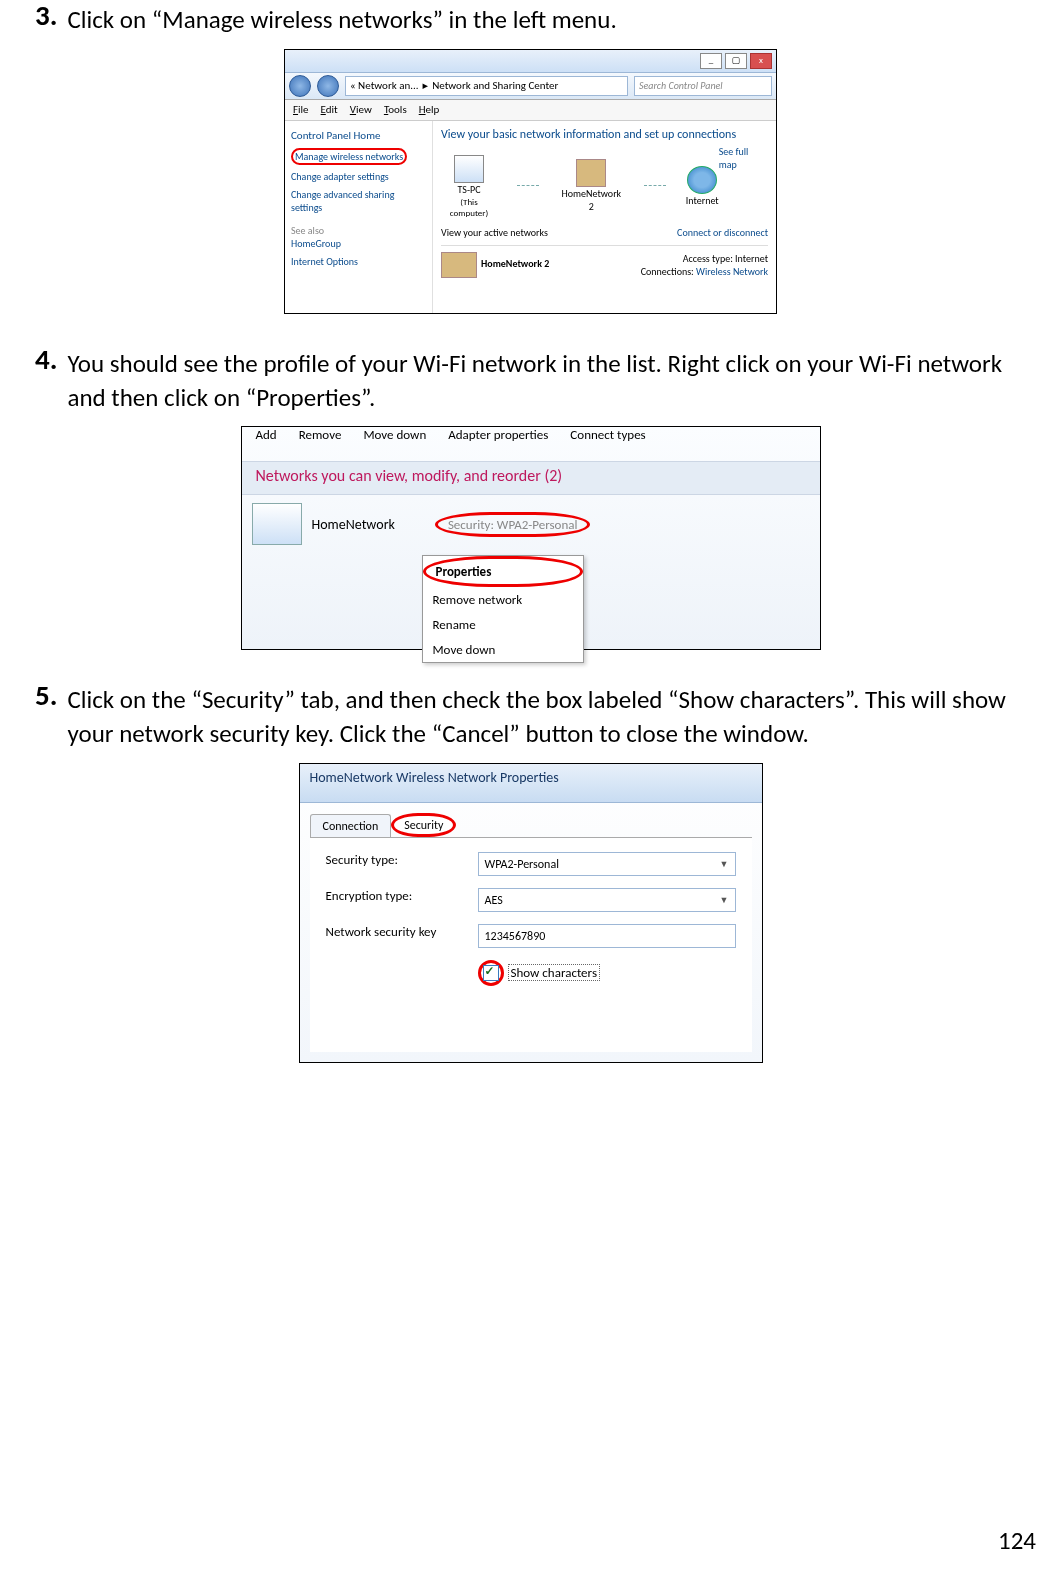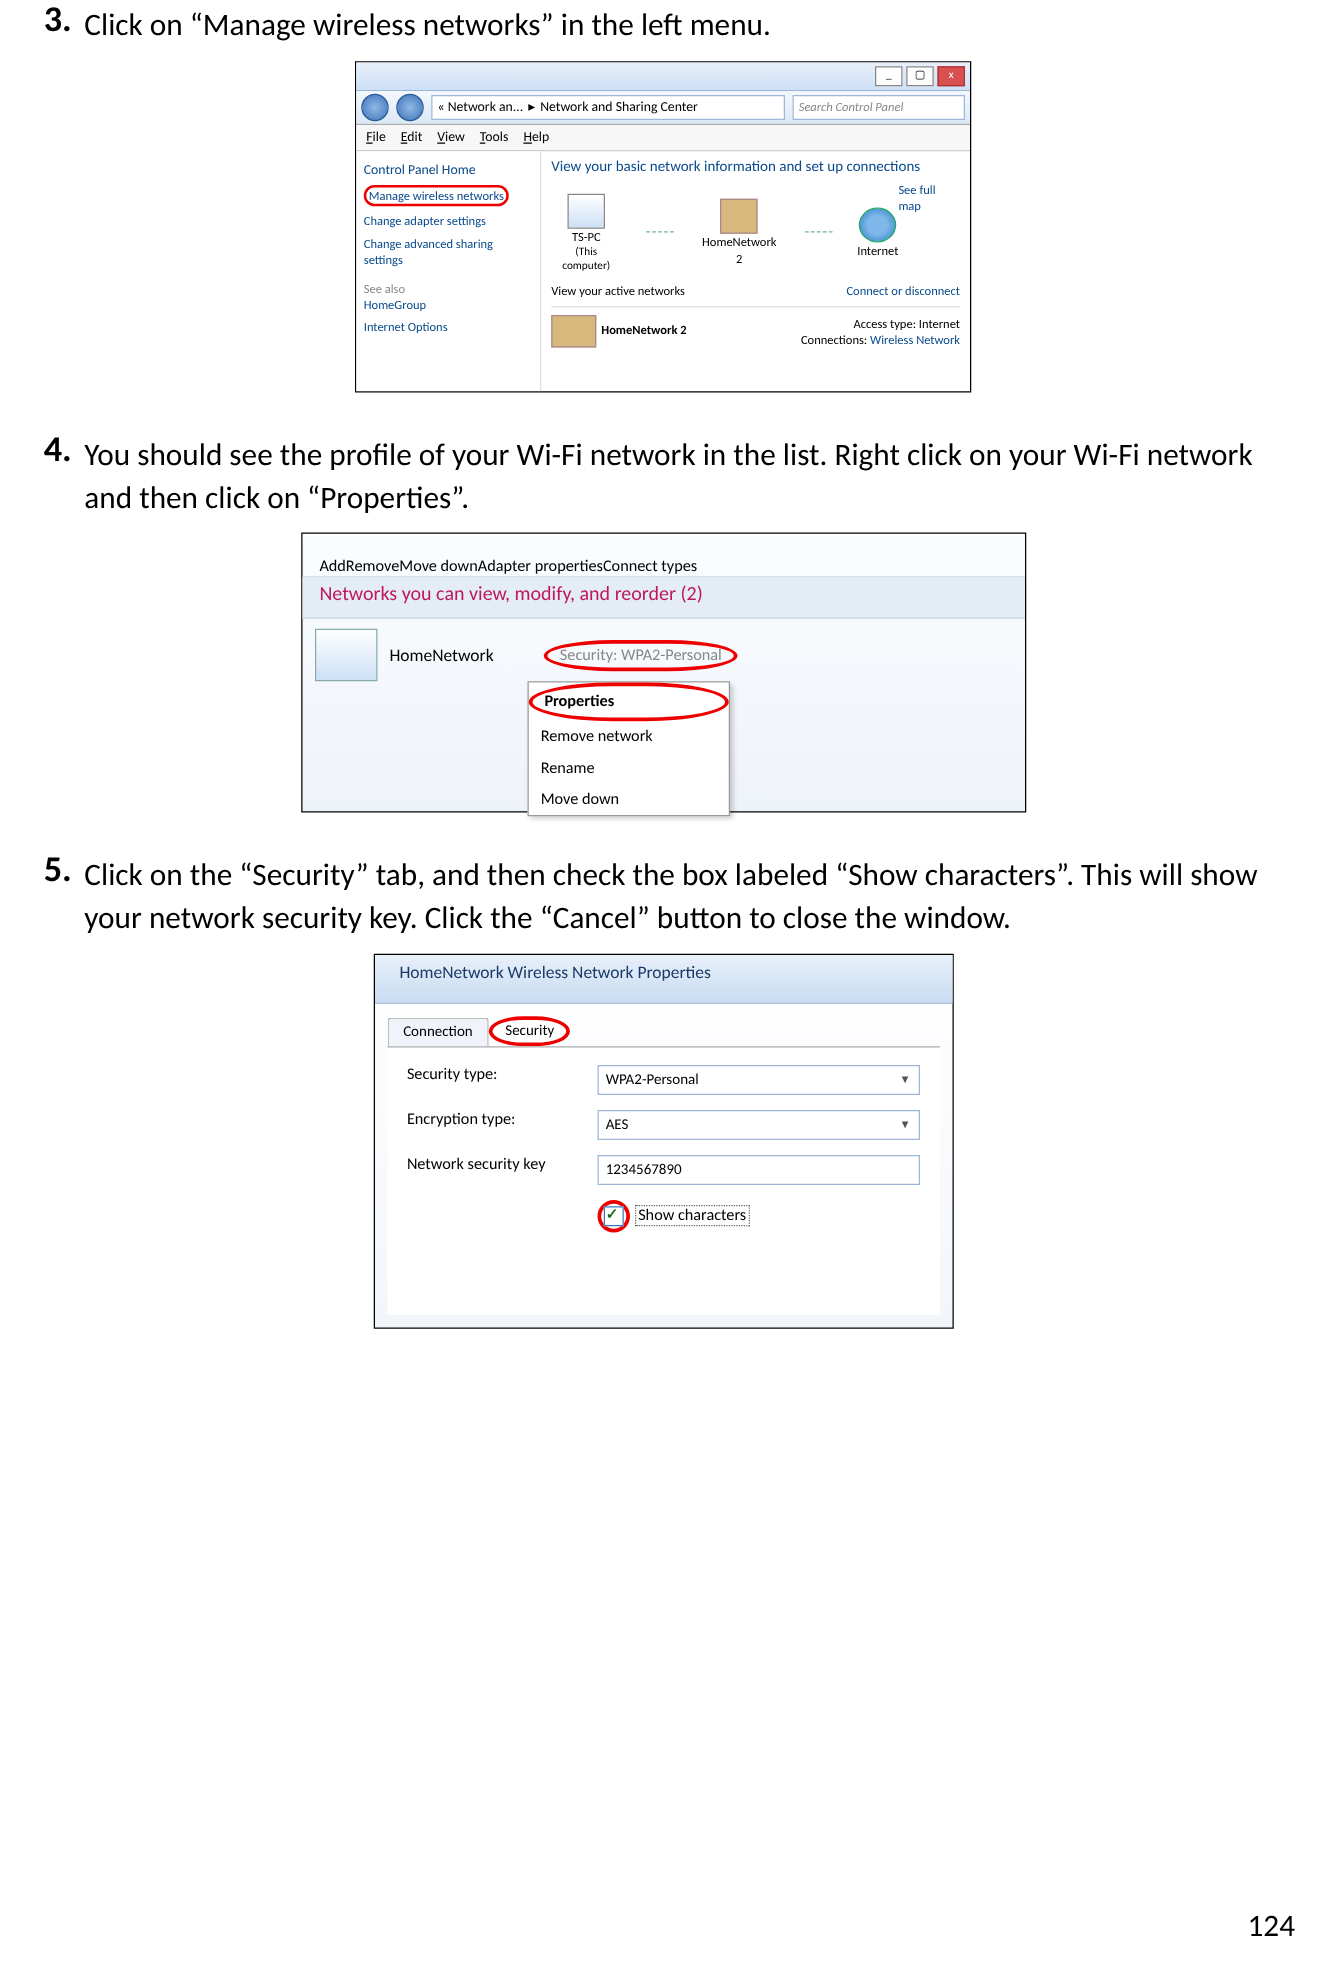--- a/index.html
+++ b/index.html
@@ -37,33 +37,33 @@
 .globe-ico{border-radius:50%;background:radial-gradient(#7eb7e8 40%,#2a7ac4);border:1px solid #2a6}
 .line{flex:0 0 22px;height:1px;border-top:1px dashed #7aa}
 .fullmap{color:#0a4b8c;font-size:10px;margin-left:auto}
 .sec2{margin-top:8px;font-size:10px}
 .divline{border-top:1px solid #ddd;margin:6px 0}
 .statusrow{display:flex;justify-content:space-between;font-size:10px}
 .netico{width:34px;height:24px;background:#d7b97e;border:1px solid #a88;display:inline-block;vertical-align:middle;margin-right:4px}
 
 
 .fig2{width:578px;height:222px;font-size:13px;background:linear-gradient(#fbfdff,#eef3f9);display:flex;flex-direction:column}
-.tb2{height:34px;display:flex;align-items:flex-end;padding:0 14px;border-bottom:1px solid #ccd6e4}
+.tb2{height:34px;display:flex;align-items:flex-start;gap:22px;padding:0 14px;border-bottom:1px solid #ccd6e4}
 .subhdr{height:24px;background:#e4ecf5;color:#be185d;font-size:16px;padding:4px 14px;border-bottom:1px solid #ccd6e4}
 .row2{display:flex;align-items:center;padding:8px 10px;gap:10px;position:relative}
 .drv-ico{width:48px;height:40px;background:linear-gradient(#fff,#cde0f6);border:1px solid #8aa;flex:none}
 .netname{font-size:14px}
 .sec-tag{color:#888;padding:2px 10px;border:3px solid #e00;border-radius:50%/70%;font-size:13px;margin-left:30px}
-.ctx{position:absolute;left:180px;top:50px;width:160px;background:#fff;border:1px solid #999;box-shadow:2px 2px 4px rgba(0,0,0,.2)}
+.ctx{position:absolute;left:180px;top:60px;width:160px;background:#fff;border:1px solid #999;box-shadow:2px 2px 4px rgba(0,0,0,.2)}
 .ctx div{padding:5px 10px;font-size:13px}
 .ctx .prop{font-weight:bold;border:3px solid #e00;border-radius:50%/60%}
 
 
 .fig3{width:462px;height:298px;font-size:13px;display:flex;flex-direction:column;background:linear-gradient(#fff,#f2f6fb)}
-.dlg-title{height:28px;background:linear-gradient(#e8f0fa,#c8dcf2);border-bottom:1px solid #9db7d6;padding:5px 20px;color:#1a3a66;font-size:14px}
+.dlg-title{height:28px;background:linear-gradient(#e8f0fa,#c8dcf2);border-bottom:1px solid #9db7d6;padding:5px 10px;color:#1a3a66;font-size:14px}
 .tabs{height:28px;display:flex;align-items:flex-end;padding:6px 10px 0;gap:0}
 .tab{padding:4px 12px;border:1px solid #aaa;border-bottom:none;background:#f0f4fa;font-size:12px;border-radius:3px 3px 0 0}
 .tab.active{background:#fff}
 .tab.hl2{border:3px solid #e00;border-radius:50%/60%;padding:2px 10px}
 .tabbody{flex:1;border-top:1px solid #aaa;margin:0 10px 10px;background:#fff;padding:14px 16px}
 .frow{display:flex;align-items:flex-start;margin-bottom:12px;gap:12px}
 .frow label{width:140px;font-size:13px}
 .frow .inp{flex:1;height:22px;border:1px solid #9db7d6;background:#fff;padding:0 6px;font-size:12px;line-height:22px;display:flex;justify-content:space-between;align-items:center}
 .frow .inp .arr{font-size:9px;color:#555}
 .showchar{margin-left:152px;display:flex;align-items:center;gap:4px}

